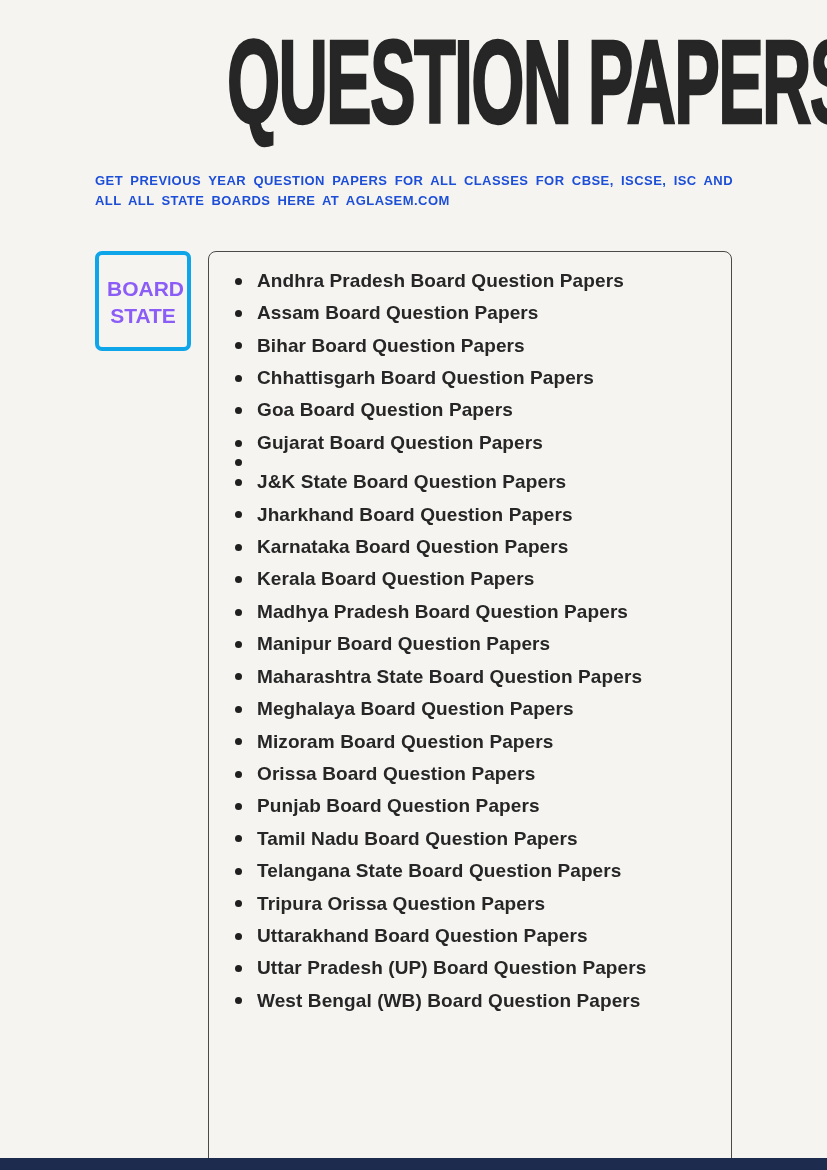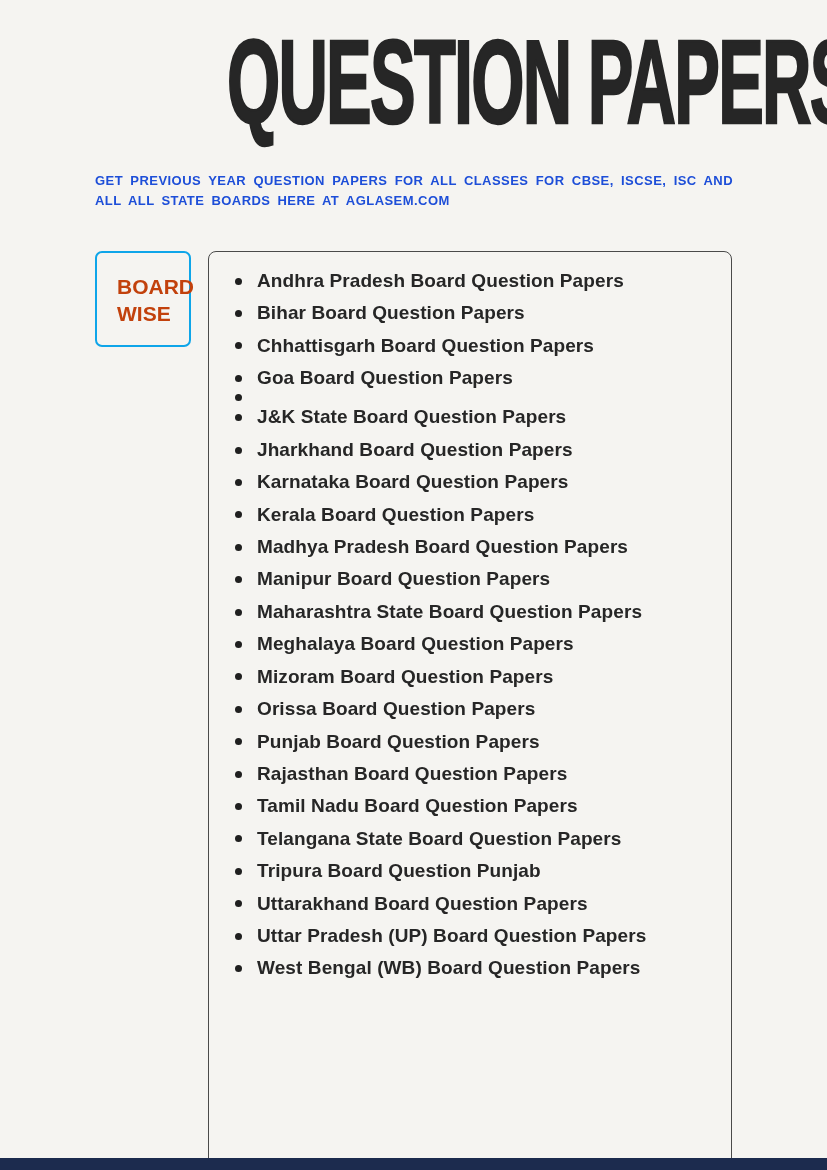--- a/index.html
+++ b/index.html
@@ -41,28 +41,28 @@
     text-align: justify;
     color: #1d4ed8;
   }
   .content {
     display: flex;
     align-items: flex-start;
     margin: 40px 0 0 95px;
   }
   .side-box {
     width: 96px;
-    border: 2px solid #0ea5e9;
+    border: 4px solid #0ea5e9;
     border-radius: 7px;
-    padding: 20px 20px 18px;
+    padding: 20px 8px 18px;
     text-align: center;
     font-size: 21px;
     font-weight: 700;
     line-height: 27px;
-    color: #c2410c;
+    color: #8b5cf6;
   }
   .side-box span { display: block; }
   .list-box {
     margin-left: 17px;
     width: 524px;
     height: 1044px;
     border: 1px solid #4a4a4a;
     border-radius: 8px;
     padding: 13px 10px 0 26px;
     background: transparent;
@@ -103,43 +103,51 @@
   <h1 class="title">
     <span class="title-inner">QUESTION PAPERS</span>
   </h1>
 
   <p class="subtitle">GET PREVIOUS YEAR QUESTION PAPERS FOR ALL CLASSES FOR CBSE, ISCSE, ISC AND ALL ALL STATE BOARDS HERE AT AGLASEM.COM</p>
 
   <div class="content">
 
     <div class="side-box">
       <span>BOARD</span>
-      <span>WISE</span>
+      <span>STATE</span>
     </div>
 
     <div class="list-box">
       <ul class="board-list" id="board-list">
           <li>
             <span class="bullet"></span>
             <span>Andhra Pradesh Board Question Papers</span>
           </li>
           <li>
             <span class="bullet"></span>
+            <span>Assam Board Question Papers</span>
+          </li>
+          <li>
+            <span class="bullet"></span>
             <span>Bihar Board Question Papers</span>
           </li>
           <li>
             <span class="bullet"></span>
             <span>Chhattisgarh Board Question Papers</span>
           </li>
           <li>
             <span class="bullet"></span>
             <span>Goa Board Question Papers</span>
           </li>
           <li>
             <span class="bullet"></span>
+            <span>Gujarat Board Question Papers</span>
+          </li>
+          <li>
+            <span class="bullet"></span>
           </li>
           <li>
             <span class="bullet"></span>
             <span>J&amp;K State Board Question Papers</span>
           </li>
           <li>
             <span class="bullet"></span>
             <span>Jharkhand Board Question Papers</span>
           </li>
           <li>
@@ -173,33 +181,29 @@
           <li>
             <span class="bullet"></span>
             <span>Orissa Board Question Papers</span>
           </li>
           <li>
             <span class="bullet"></span>
             <span>Punjab Board Question Papers</span>
           </li>
           <li>
             <span class="bullet"></span>
-            <span>Rajasthan Board Question Papers</span>
-          </li>
-          <li>
-            <span class="bullet"></span>
             <span>Tamil Nadu Board Question Papers</span>
           </li>
           <li>
             <span class="bullet"></span>
             <span>Telangana State Board Question Papers</span>
           </li>
           <li>
             <span class="bullet"></span>
-            <span>Tripura Board Question Punjab</span>
+            <span>Tripura Orissa Question Papers</span>
           </li>
           <li>
             <span class="bullet"></span>
             <span>Uttarakhand Board Question Papers</span>
           </li>
           <li>
             <span class="bullet"></span>
             <span>Uttar Pradesh (UP) Board Question Papers</span>
           </li>
           <li>

